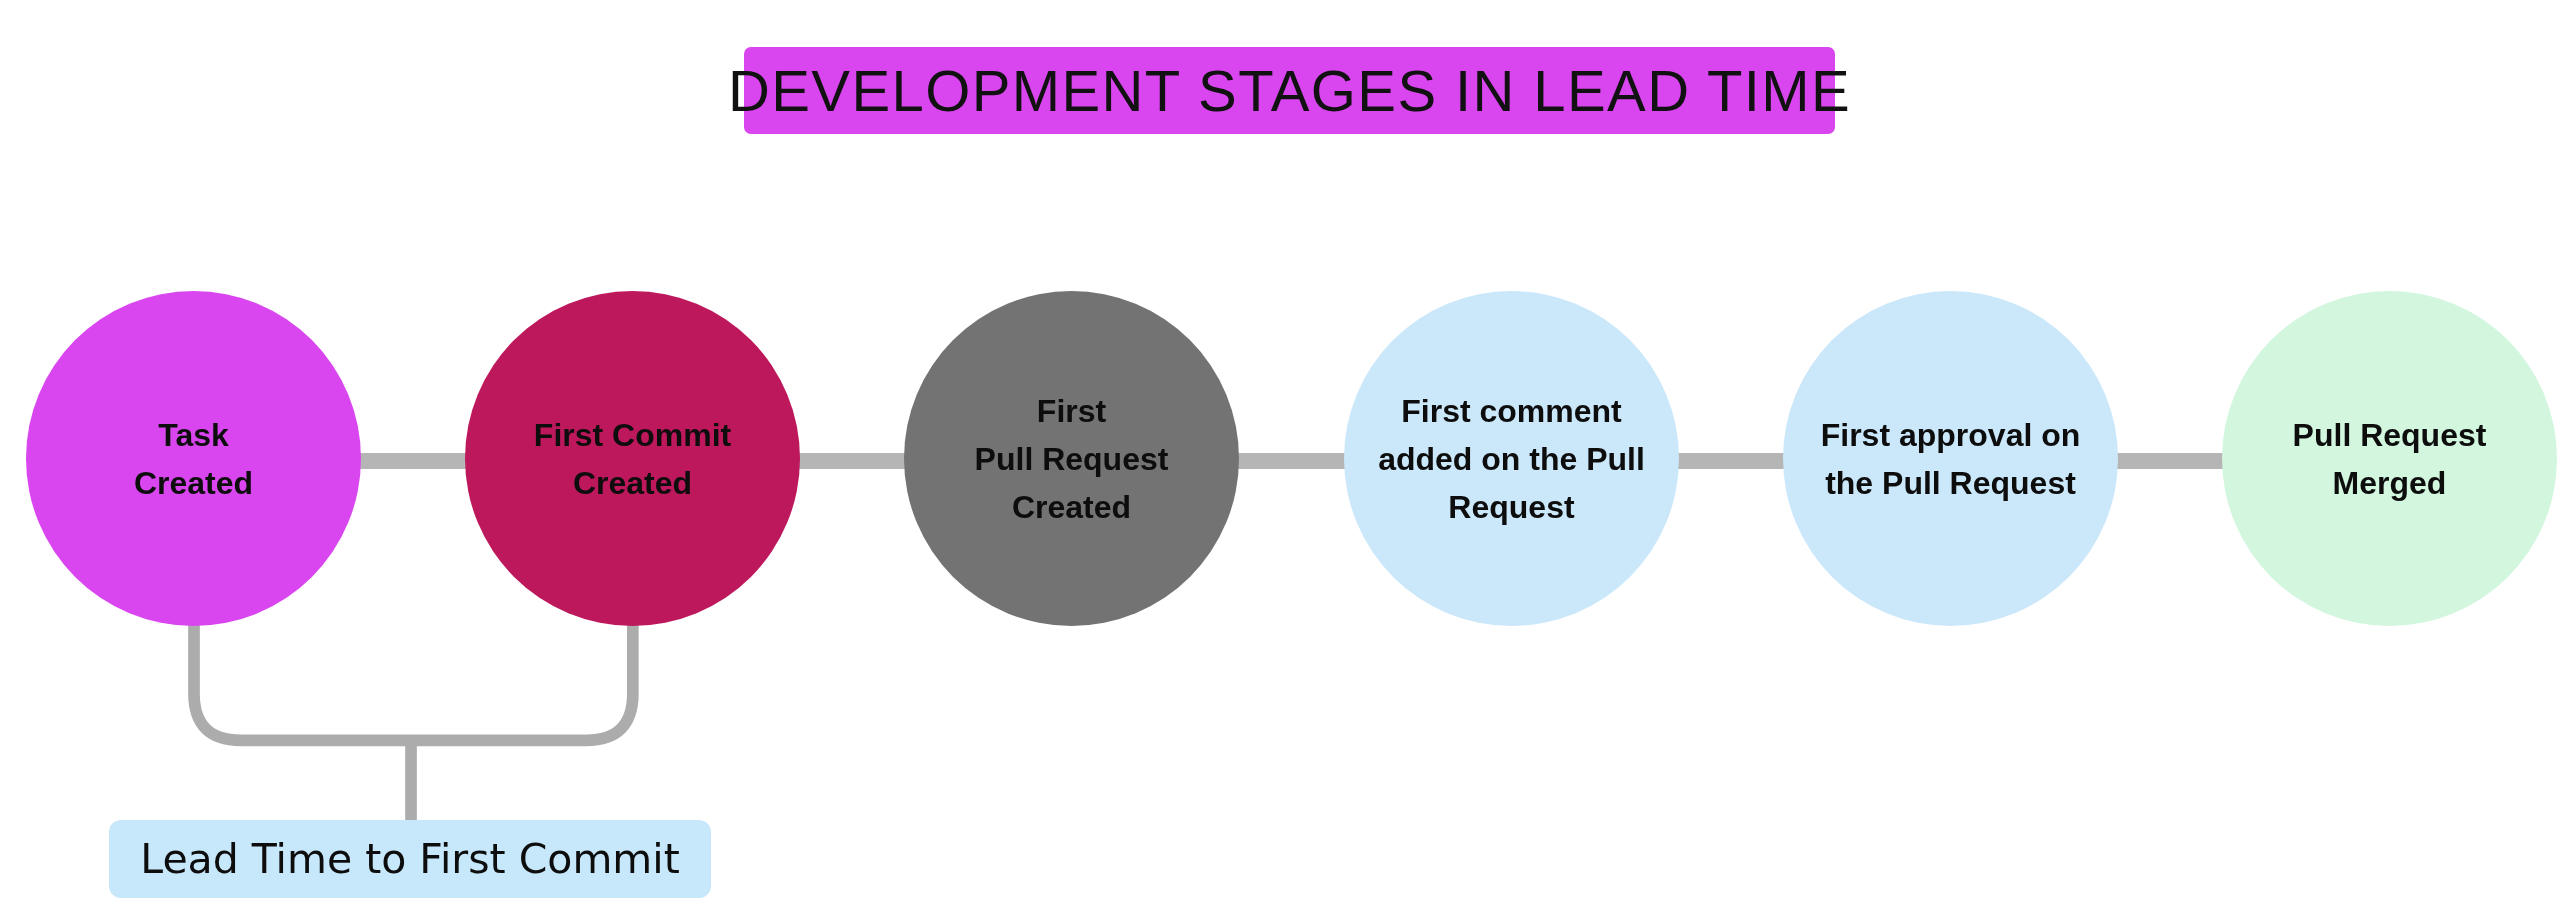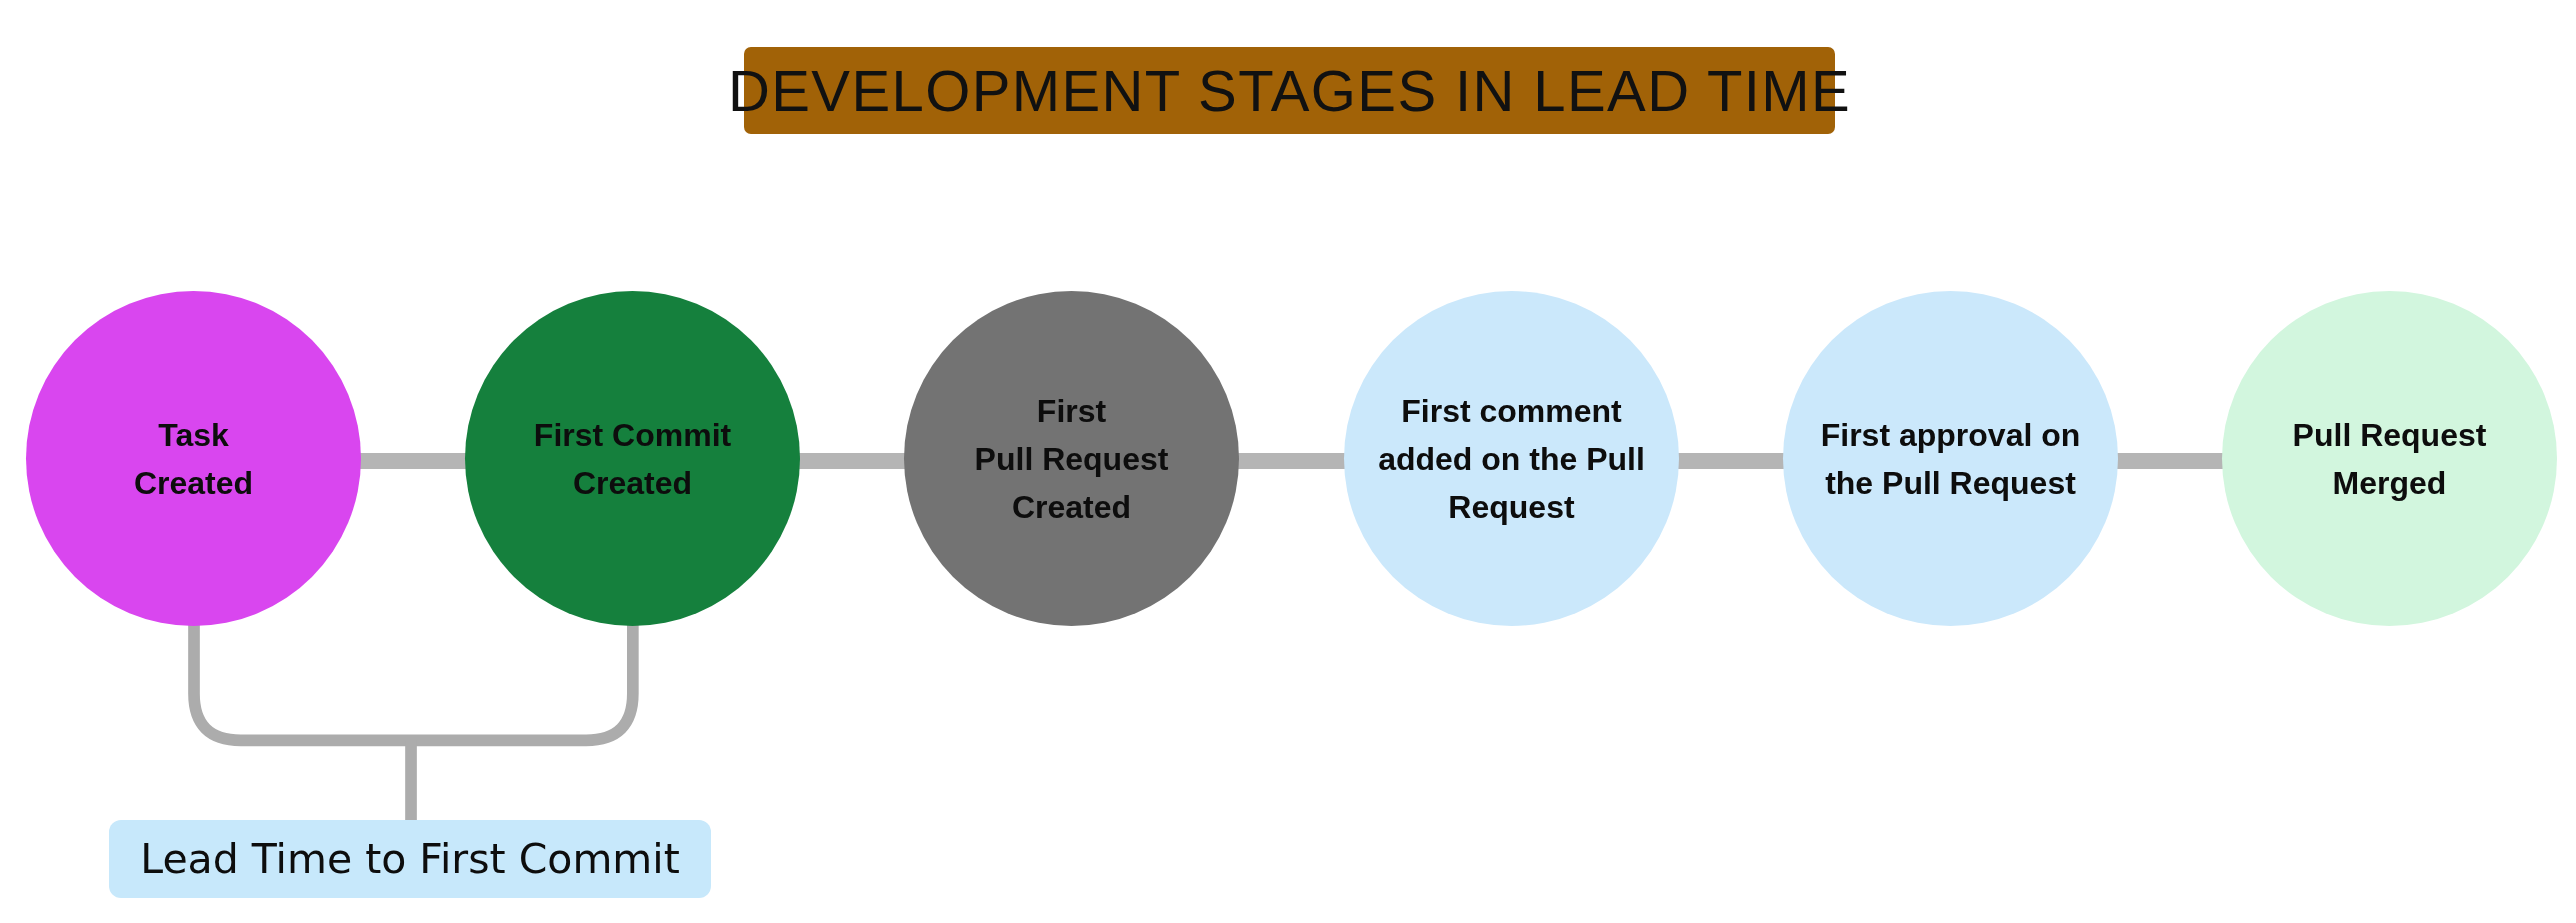--- a/index.html
+++ b/index.html
@@ -63,37 +63,37 @@
     white-space: nowrap;
     color: #0d0d0d;
     z-index: 2;
   }
 </style>
 </head>
 <body>
 
 <div class="canvas" style="color: rgb(13, 13, 13);">
 
-  <div class="title-banner" style="background: #a16207;">DEVELOPMENT STAGES IN LEAD TIME</div>
+  <div class="title-banner" style="background: #d946ef;">DEVELOPMENT STAGES IN LEAD TIME</div>
 
   <div class="connector" style="left: 194px; background: rgb(181, 181, 181);"></div>
   <div class="connector" style="left: 633px; background: rgb(181, 181, 181);"></div>
   <div class="connector" style="left: 1072px; background: rgb(181, 181, 181);"></div>
   <div class="connector" style="left: 1511px; background: rgb(181, 181, 181);"></div>
   <div class="connector" style="left: 1950px; background: rgb(181, 181, 181);"></div>
 
   <svg class="bracket-svg" viewBox="0 0 3750 1344">
     <path d="M 282 890 L 282 1010 Q 282 1078 350 1078 L 853 1078 Q 921 1078 921 1010 L 921 890" style="stroke: rgb(172, 172, 172);"></path>
     <path d="M 598 1078 L 598 1198" style="stroke: rgb(172, 172, 172);"></path>
   </svg>
 
   <div class="stage-circle" style="left: 26px; background: #d946ef;">Task
 Created</div>
 
-  <div class="stage-circle" style="left: 465px; background: #15803d;">First Commit
+  <div class="stage-circle" style="left: 465px; background: #be185d;">First Commit
 Created</div>
 
   <div class="stage-circle" style="left: 904px; background: #737373;">First
 Pull Request
 Created</div>
 
   <div class="stage-circle" style="left: 1783px; background: rgb(203, 232, 251);">First approval on
 the Pull Request</div>
 
   <div class="stage-circle" style="left: 1344px; background: rgb(203, 232, 251);">First comment

